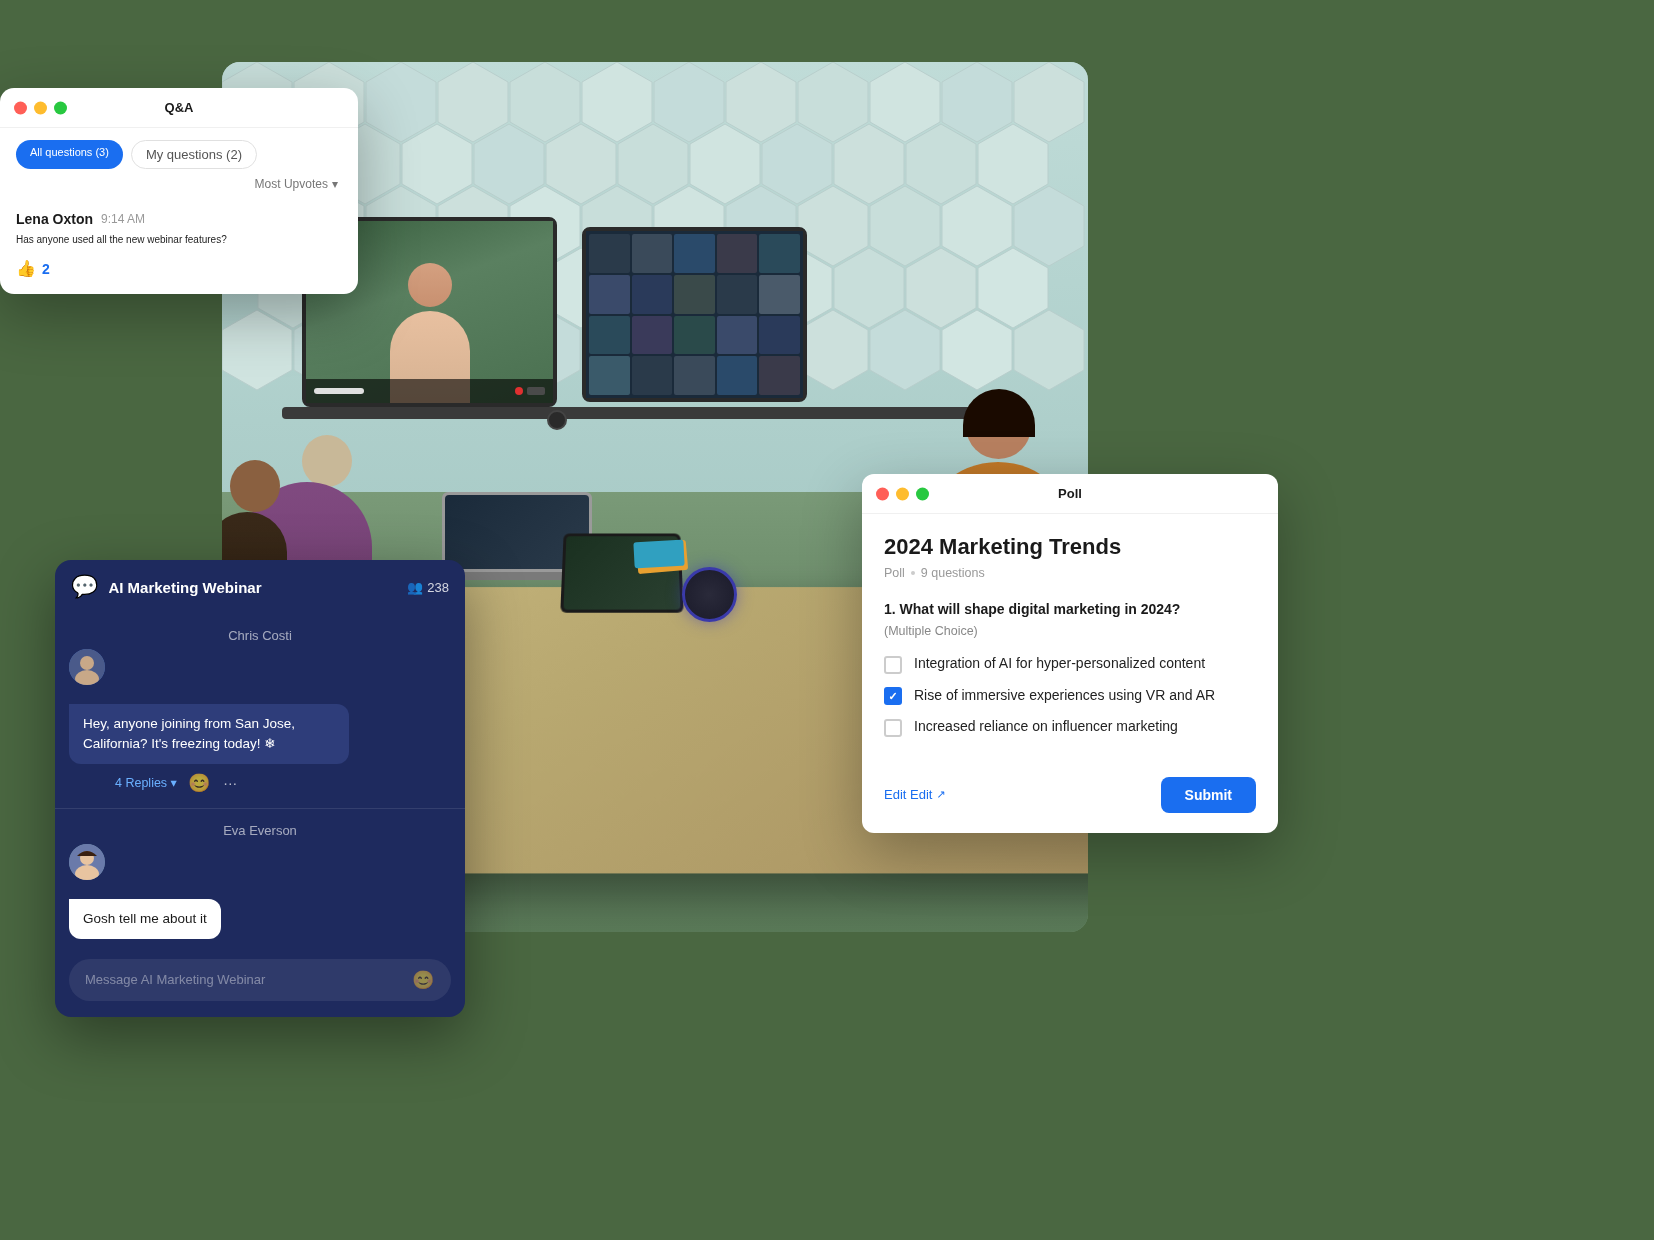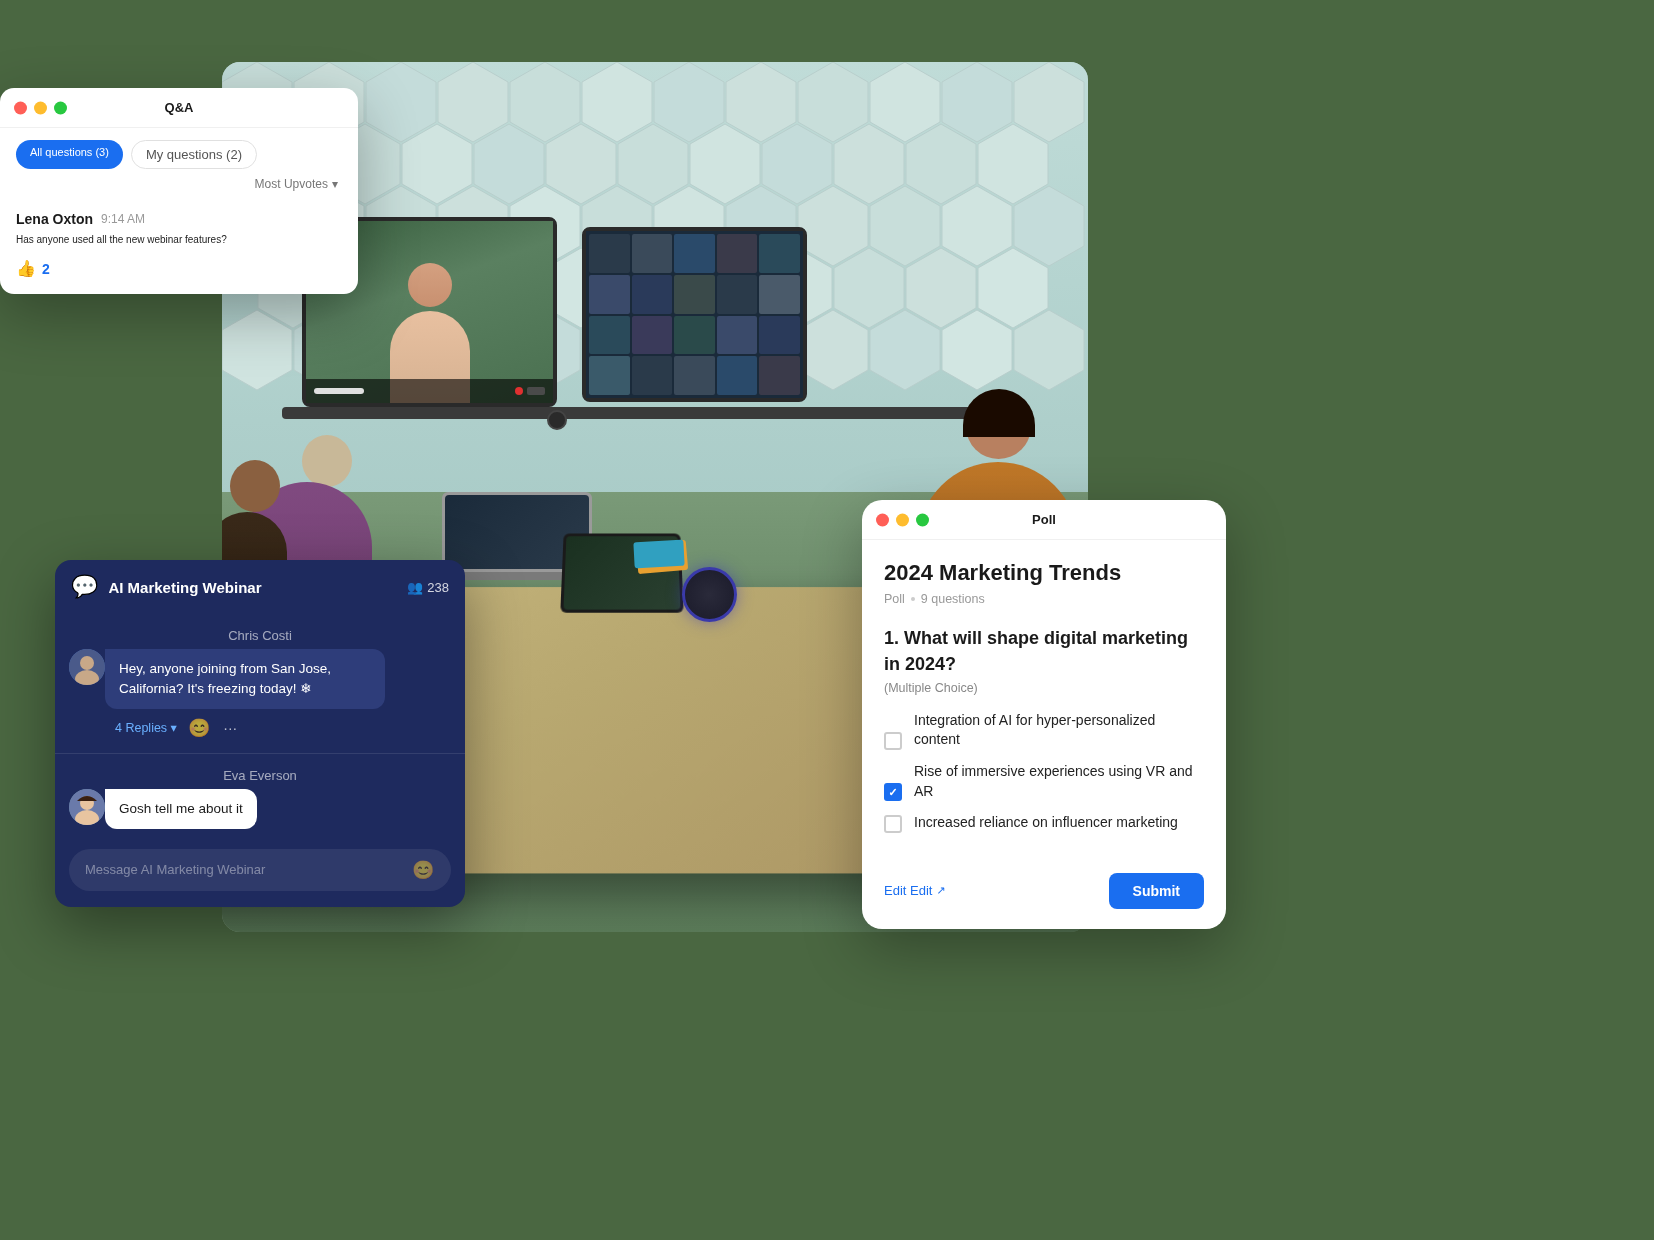--- a/index.html
+++ b/index.html
@@ -196,21 +196,22 @@
     .msg-sender-name {
       font-size: 13px;
       color: rgba(255,255,255,0.6);
       text-align: center;
       margin-bottom: 6px;
     }
 
     .msg-row {
       display: flex;
       align-items: flex-start;
-      gap: 0;
+      gap: 19px;
+      flex-direction: column;
     }
 
     .msg-avatar {
       width: 36px;
       height: 36px;
       border-radius: 50%;
       flex-shrink: 0;
       overflow: hidden;
       background: #4a6aaa;
       display: flex;
@@ -314,25 +315,25 @@
 
     .chat-emoji-btn {
       font-size: 18px;
       color: rgba(255,255,255,0.5);
       cursor: pointer;
     }
 
     
     .poll-window {
       position: absolute;
-      top: 500px;
+      top: 474px;
       left: 862px;
-      width: 364px;
+      width: 416px;
       background: white;
-      border-radius: 20px;
+      border-radius: 12px;
       box-shadow: 0 20px 60px rgba(0,0,0,0.3);
       overflow: hidden;
     }
 
     .poll-titlebar {
       display: flex;
       align-items: center;
       justify-content: center;
       padding: 12px 16px;
       position: relative;
@@ -367,21 +368,21 @@
     }
 
     .poll-meta-dot {
       width: 4px;
       height: 4px;
       background: #ccc;
       border-radius: 50%;
     }
 
     .poll-question {
-      font-size: 18px;
+      font-size: 14px;
       font-weight: 600;
       color: #1a1a1a;
       margin-bottom: 4px;
       line-height: 1.4;
     }
 
     .poll-question-sub {
       font-size: 12.5px;
       color: #888;
       margin-bottom: 16px;

